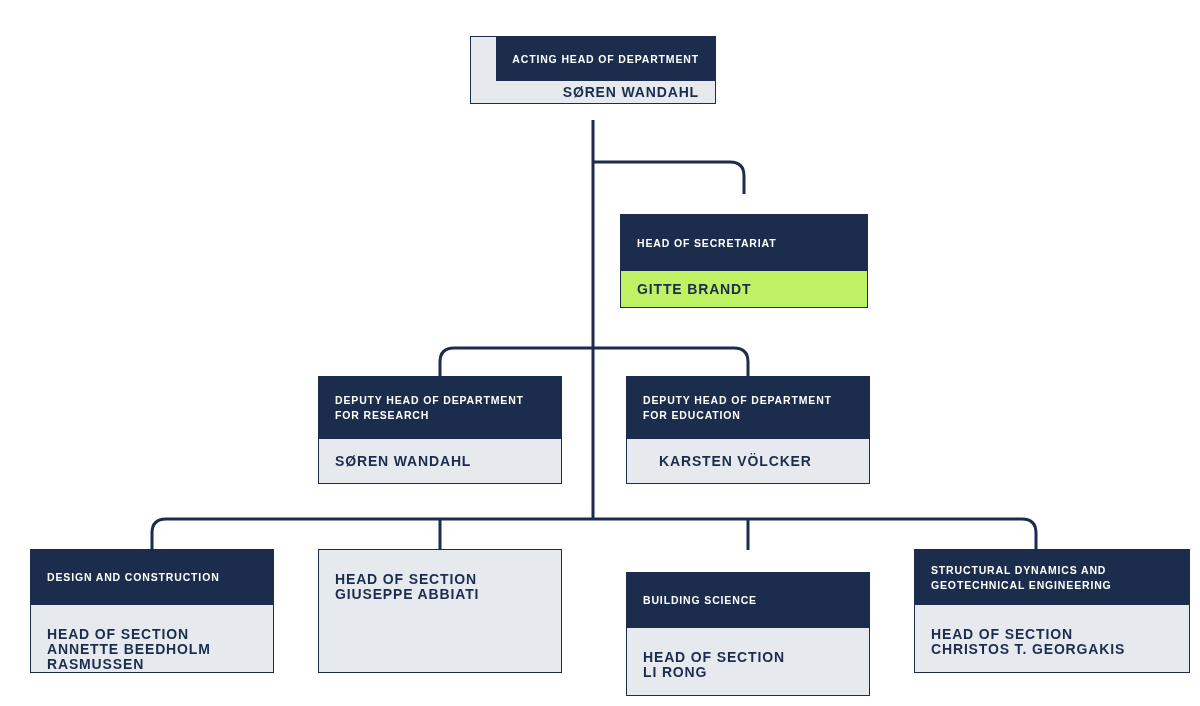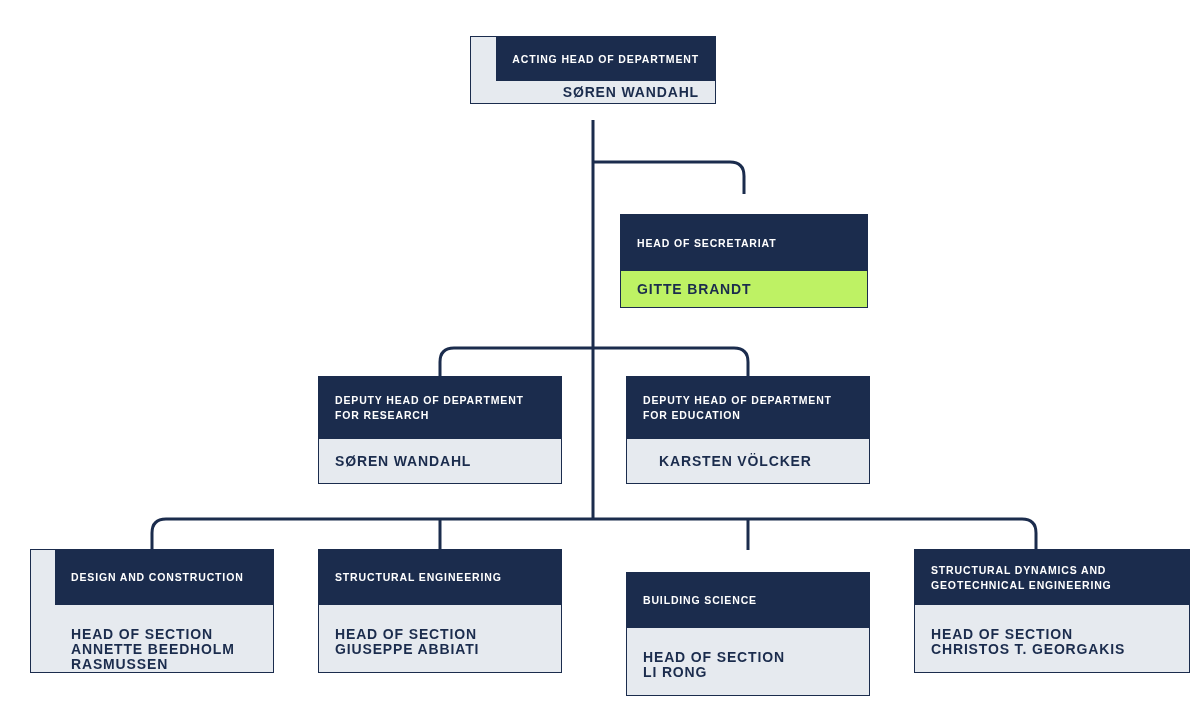--- a/index.html
+++ b/index.html
@@ -99,27 +99,26 @@
       <div class="org-node" style="left: 318px; top: 376px; width: 244px; height: 108px; border-color: rgb(27, 44, 77); background: rgb(230, 234, 239);">
         <div class="node-header" style="height: 62px; background: rgb(27, 44, 77); color: rgb(255, 255, 255);">DEPUTY HEAD OF DEPARTMENT
 FOR RESEARCH</div>
         <div class="node-body" style="background: rgb(230, 234, 239); color: rgb(27, 44, 77);">SØREN WANDAHL</div>
       </div>
       <div class="org-node" style="left: 626px; top: 376px; width: 244px; height: 108px; border-color: rgb(27, 44, 77); background: rgb(230, 234, 239);">
         <div class="node-header" style="height: 62px; background: rgb(27, 44, 77); color: rgb(255, 255, 255);">DEPUTY HEAD OF DEPARTMENT
 FOR EDUCATION</div>
         <div class="node-body" style="background: rgb(230, 234, 239); color: rgb(27, 44, 77); padding-left: 32px;">KARSTEN VÖLCKER</div>
       </div>
-      <div class="org-node" style="left: 30px; top: 549px; width: 244px; height: 124px; border-color: rgb(27, 44, 77); background: rgb(230, 234, 239); padding-left: 24px;">
+      <div class="org-node" style="left: 30px; top: 549px; width: 244px; height: 124px; border-color: rgb(27, 44, 77); background: rgb(230, 234, 239);">
         <div class="node-header" style="height: 55px; background: rgb(27, 44, 77); color: rgb(255, 255, 255);">DESIGN AND CONSTRUCTION</div>
         <div class="node-body top-align" style="background: rgb(230, 234, 239); color: rgb(27, 44, 77);">HEAD OF SECTION
 ANNETTE BEEDHOLM RASMUSSEN</div>
       </div>
       <div class="org-node" style="left: 318px; top: 549px; width: 244px; height: 124px; border-color: rgb(27, 44, 77); background: rgb(230, 234, 239);">
-        <div class="node-header" style="height: 55px; background: rgb(27, 44, 77); color: rgb(255, 255, 255);">STRUCTURAL ENGINEERING</div>
         <div class="node-body top-align" style="background: rgb(230, 234, 239); color: rgb(27, 44, 77);">HEAD OF SECTION
 GIUSEPPE ABBIATI</div>
       </div>
       <div class="org-node" style="left: 626px; top: 572px; width: 244px; height: 124px; border-color: rgb(27, 44, 77); background: rgb(230, 234, 239);">
         <div class="node-header" style="height: 55px; background: rgb(27, 44, 77); color: rgb(255, 255, 255);">BUILDING SCIENCE</div>
         <div class="node-body top-align" style="background: rgb(230, 234, 239); color: rgb(27, 44, 77);">HEAD OF SECTION
 LI RONG</div>
       </div>
       <div class="org-node" style="left: 914px; top: 549px; width: 276px; height: 124px; border-color: rgb(27, 44, 77); background: rgb(230, 234, 239);">
         <div class="node-header" style="height: 55px; background: rgb(27, 44, 77); color: rgb(255, 255, 255);">STRUCTURAL DYNAMICS AND

